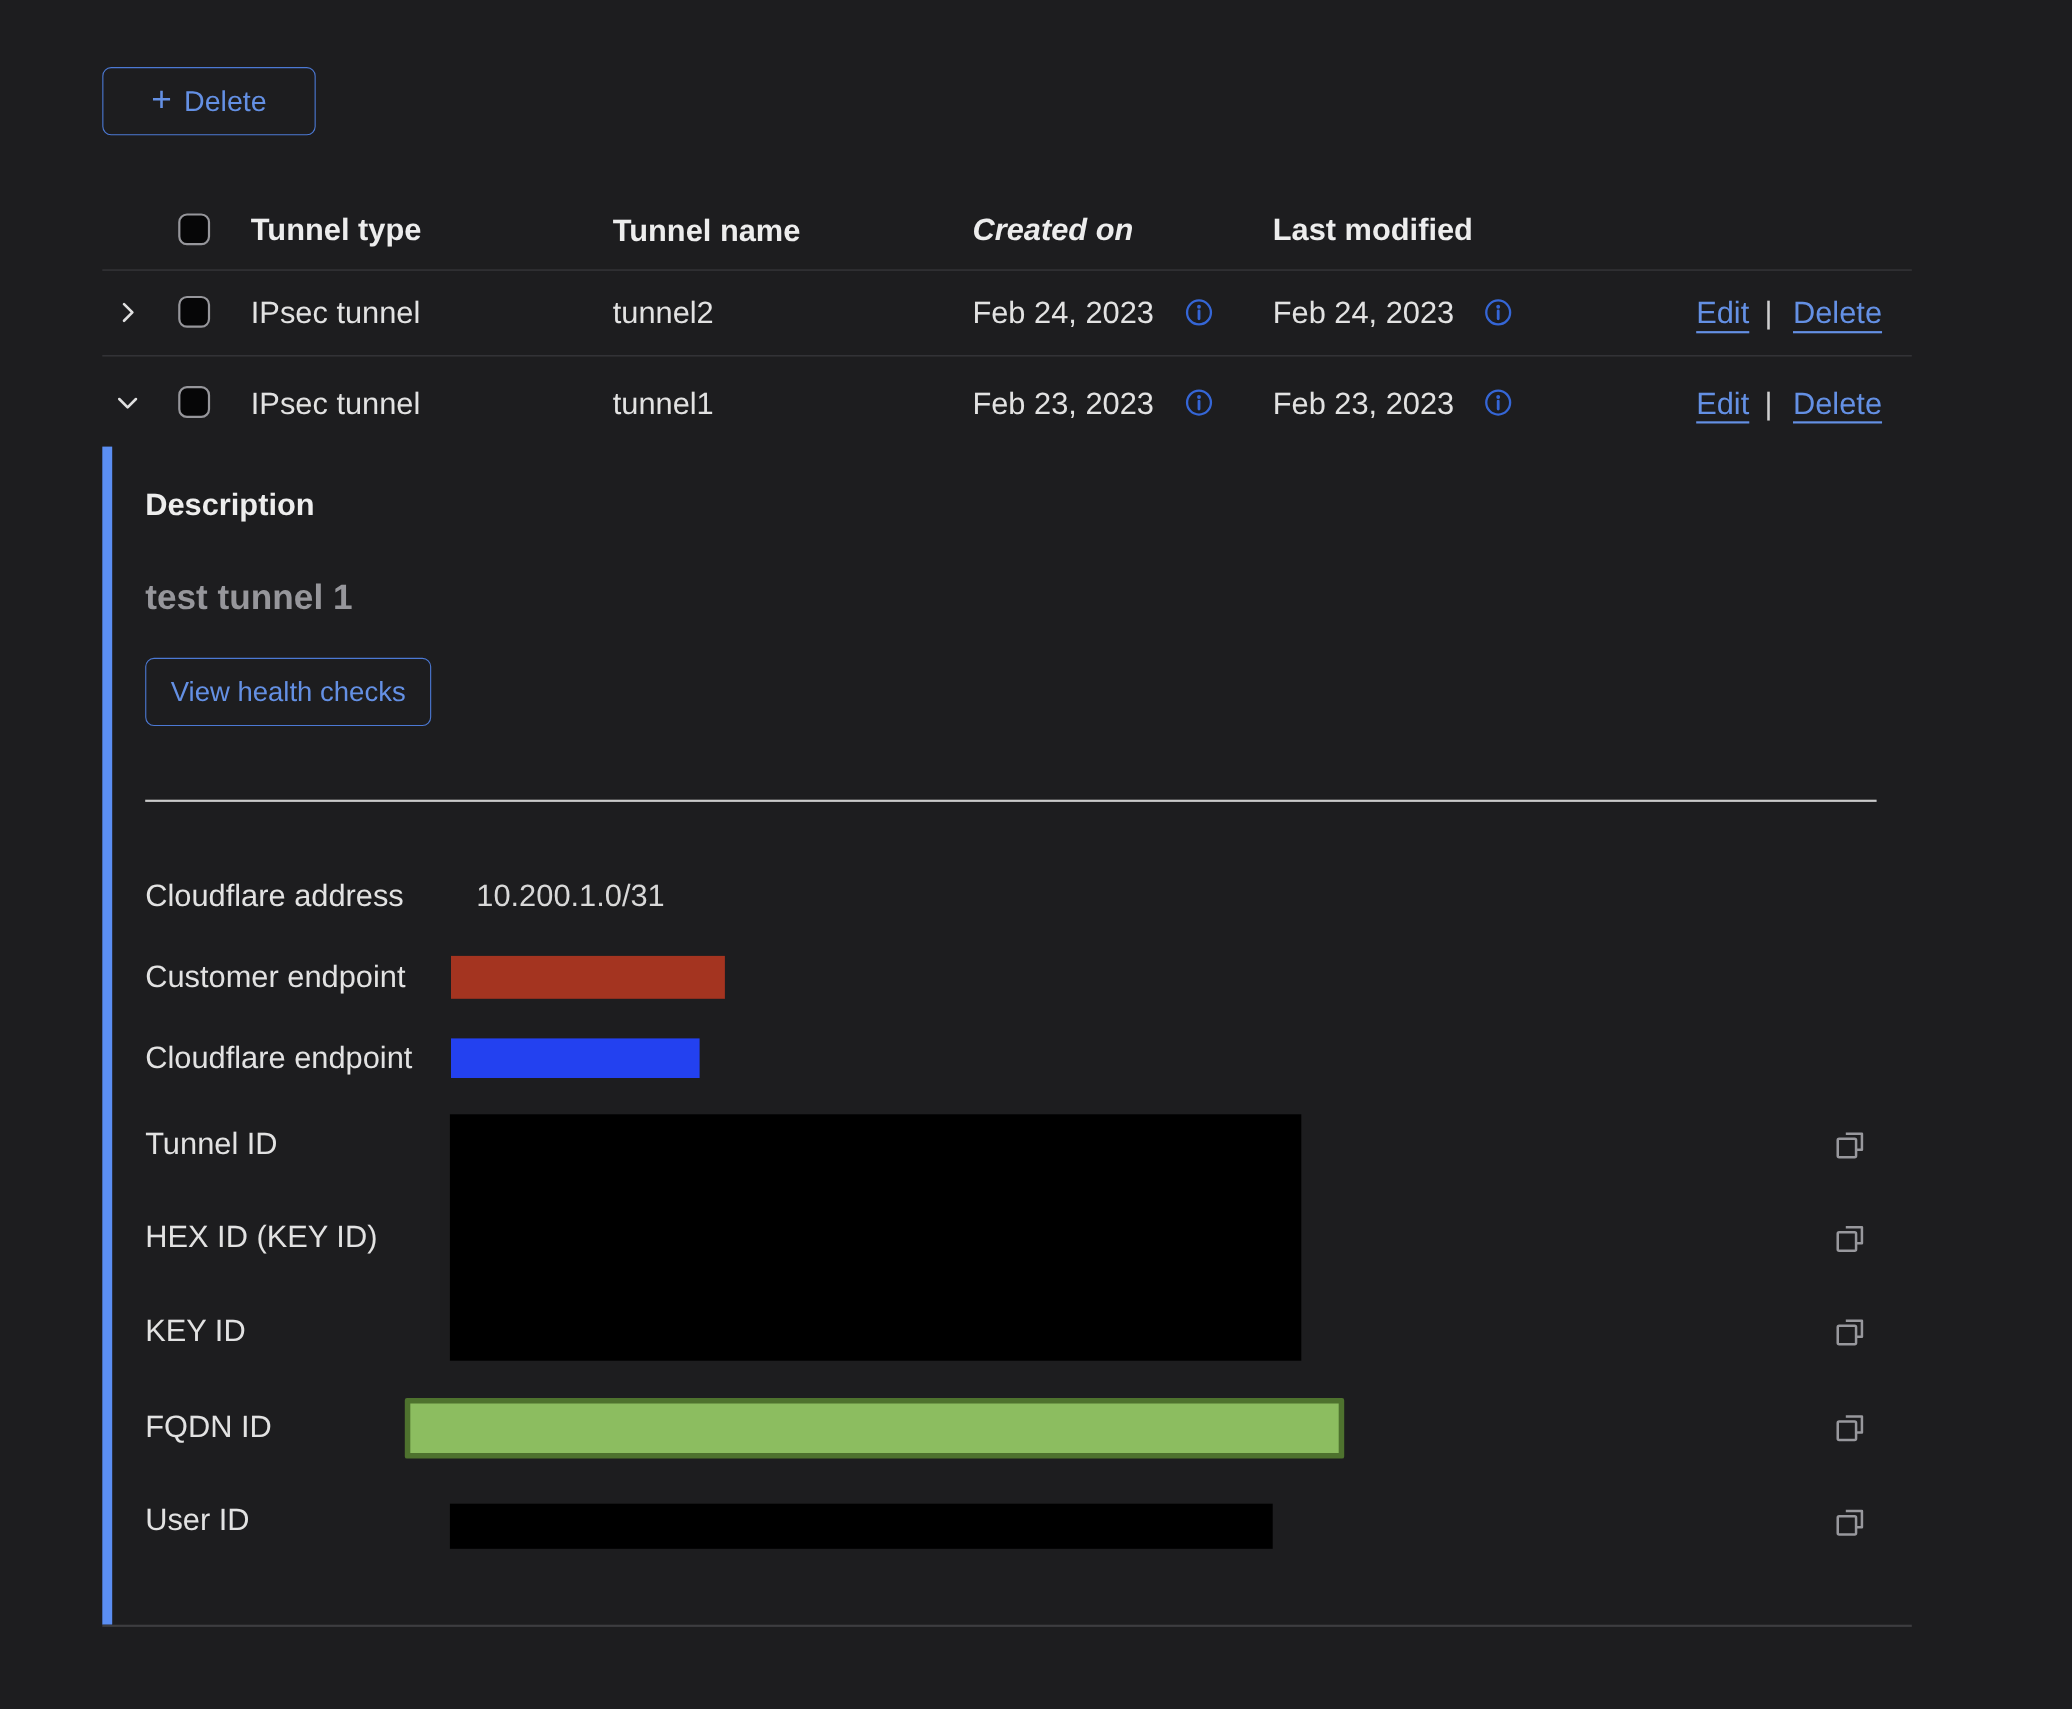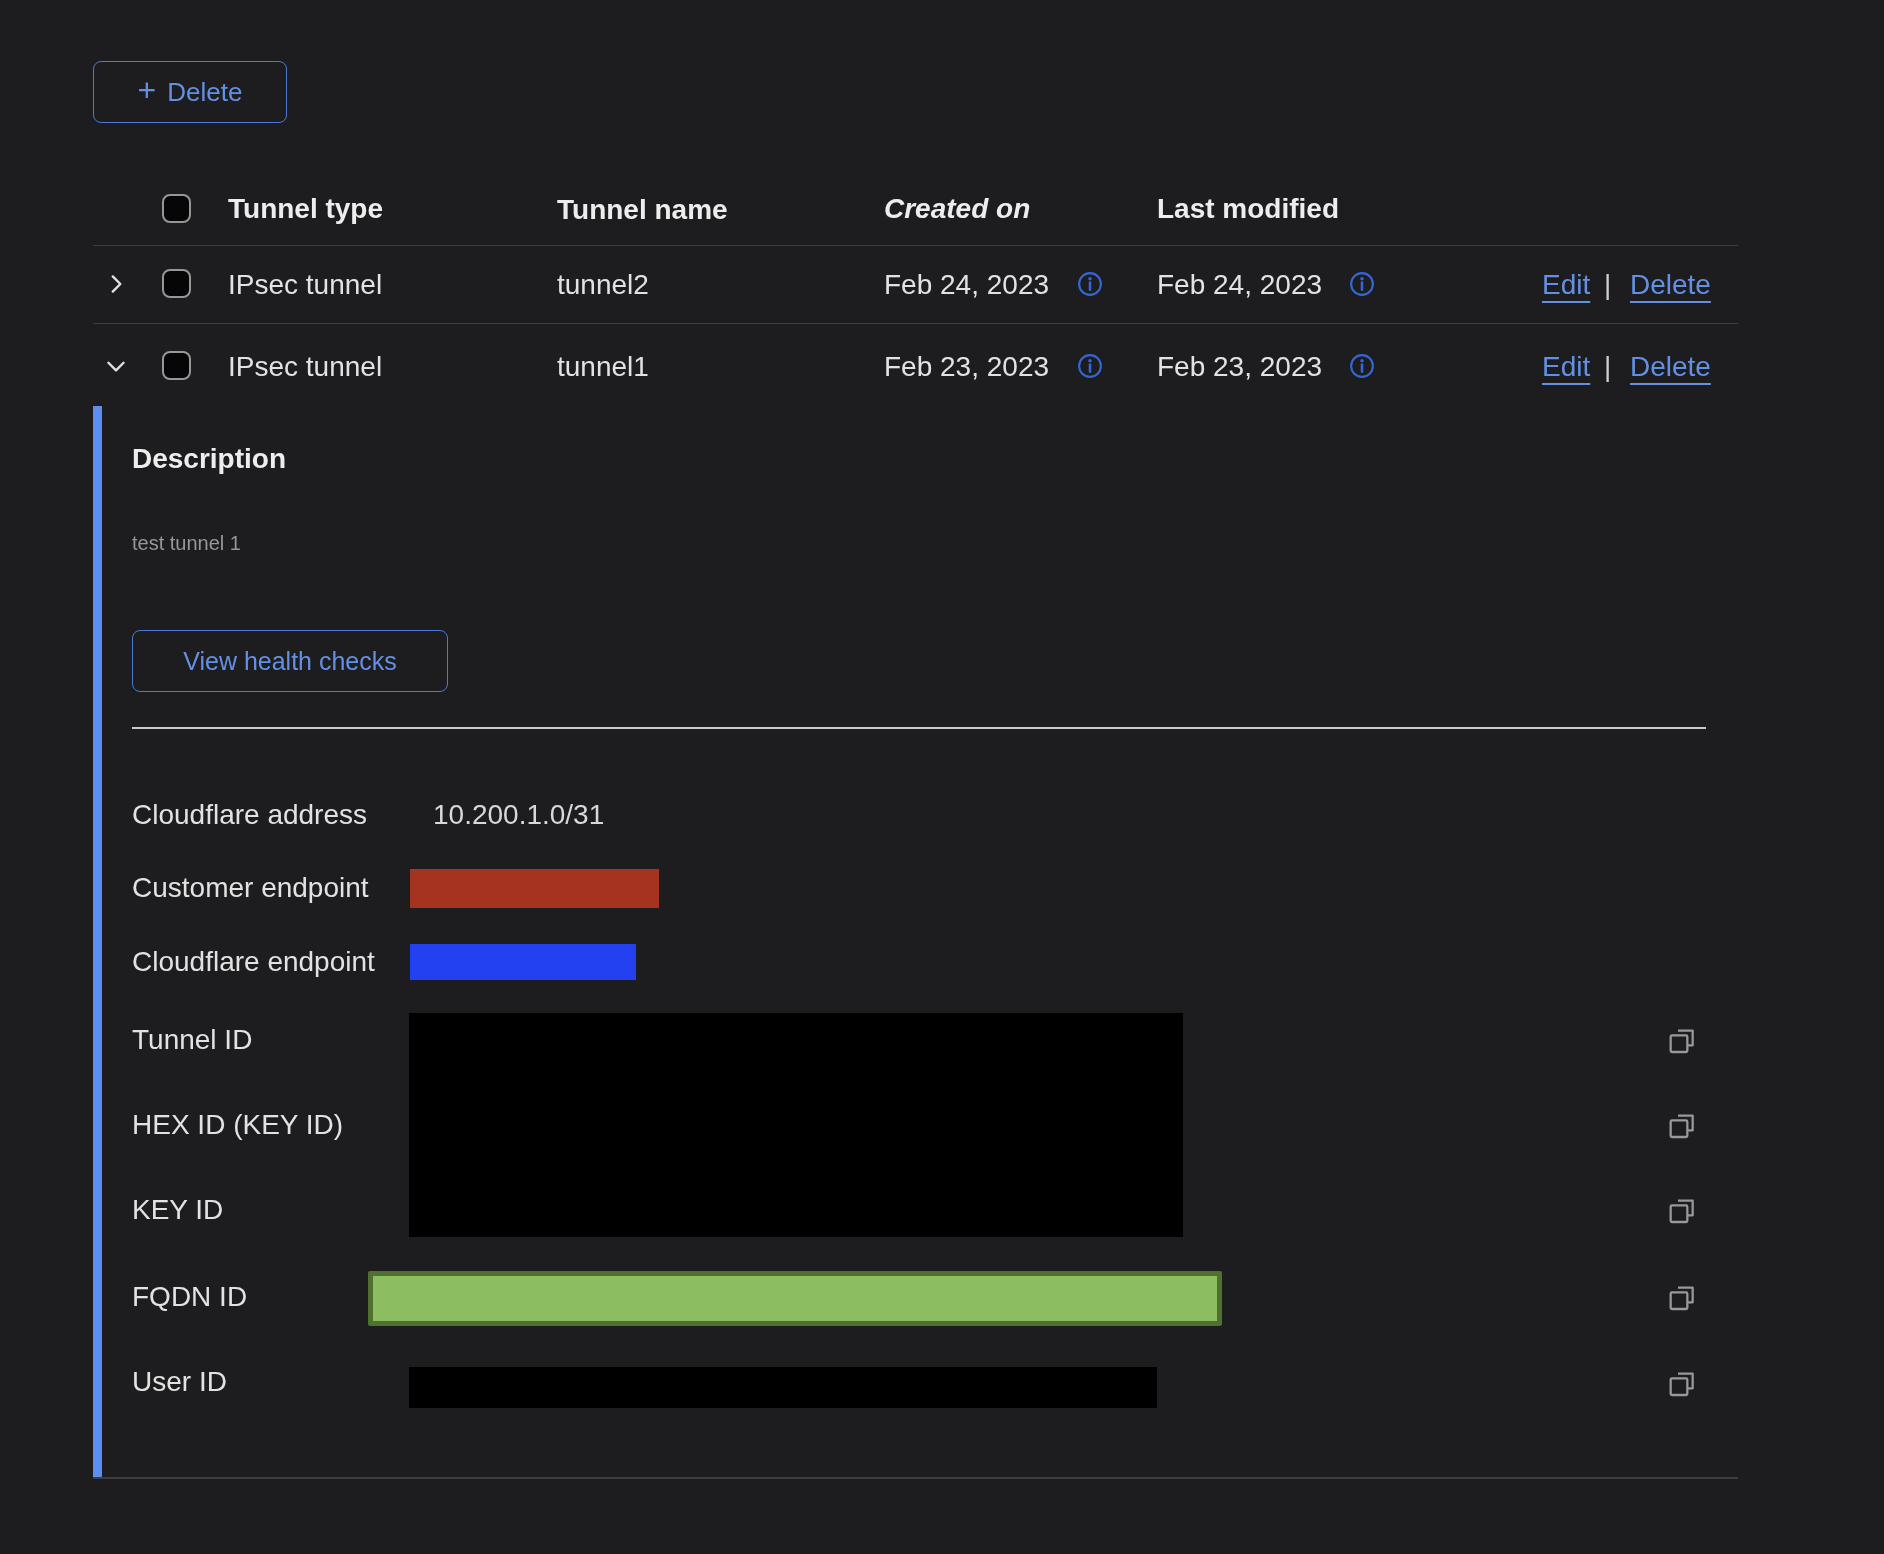--- a/index.html
+++ b/index.html
@@ -3,21 +3,21 @@
 <meta charset="utf-8">
 <style>
   html,body{margin:0;padding:0;background:#1d1d1f;}
   .stage{
     position:relative;width:1884px;height:1554px;background:#1d1d1f;overflow:hidden;
     font-family:"Liberation Sans",sans-serif;
   }
   .txt{position:absolute;transform:translateY(-50%);white-space:nowrap;
        color:#e2e2e2;font-size:28px;line-height:1;}
   .th{font-weight:700;color:#ededed;}
-  .dim{color:#96969b;font-size:20px;}
+  .dim{color:#96969b;font-size:32px;font-weight:bold;}
   .link{color:#6490e4;text-decoration:underline;text-decoration-thickness:2px;
         text-underline-offset:7px;cursor:pointer;}
   .sep{color:#cfcfcf;}
   .cb{position:absolute;width:29px;height:29px;border:2px solid #96969b;border-radius:8px;
       background:#060607;box-sizing:border-box;cursor:pointer;}
   .hline{position:absolute;height:1px;background:#3d3d40;}
   .btn{position:absolute;display:flex;align-items:center;justify-content:center;
        background:transparent;border:1px solid #4c79d4;border-radius:8px;color:#6490e4;
        cursor:pointer;font-family:inherit;}
   .icon{position:absolute;display:block;}
@@ -97,21 +97,21 @@
   </span>
   <div class="txt link" style="left:1542px;top:367px;">Edit</div>
   <div class="txt sep" style="left:1604px;top:367px;">|</div>
   <div class="txt link" style="left:1630px;top:367px;">Delete</div>
 
   <div class="redact" style="left:93px;top:406px;width:9px;height:1071px;background:#5b8ef2;"></div>
 
   <div class="txt" style="left:132px;top:459px;font-weight:600;color:#ededed;">Description</div>
   <div class="txt dim" style="left:132px;top:543px;">test tunnel 1</div>
 
-  <button class="btn" style="left:132px;top:630px;width:316px;height:62px;font-size:25px;">
+  <button class="btn" style="left:132px;top:598px;width:260px;height:62px;font-size:25px;">
     <span>View health checks</span>
   </button>
 
   <div class="redact" style="left:132px;top:727px;width:1574px;height:2px;background:#cacaca;"></div>
 
   <div class="txt" style="left:132px;top:815px;">Cloudflare address</div>
   <div class="txt" style="left:433px;top:815px;color:#d8d8d8;">10.200.1.0/31</div>
 
   <div class="txt" style="left:132px;top:888px;">Customer endpoint</div>
   <div class="redact" style="left:410px;top:869px;width:249px;height:39px;background:#a43420;"></div>

